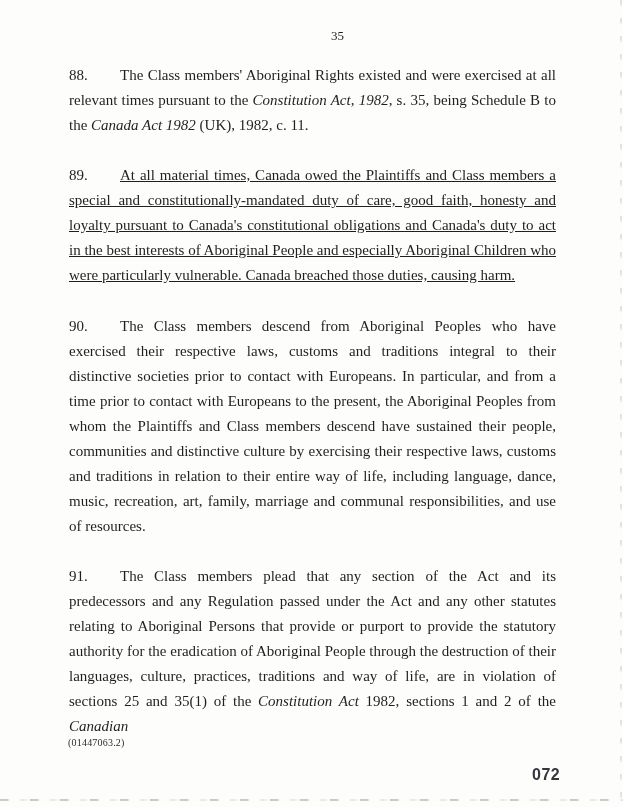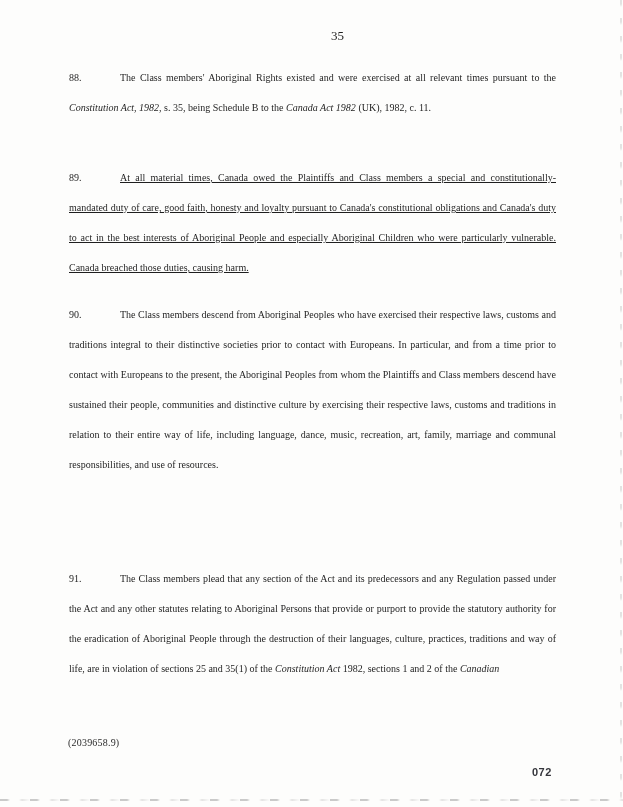--- a/index.html
+++ b/index.html
@@ -22,52 +22,52 @@
     left: 0;
     width: 100%;
     text-align: center;
     font-size: 13px;
     padding-left: 26px;
   }
   .block {
     position: absolute;
     left: 69px;
     width: 487px;
-    font-size: 10px;
-    line-height: 30px;
+    font-size: 15px;
+    line-height: 25px;
     text-align: justify;
   }
   .para-num {
     display: inline-block;
     width: 51px;
   }
   .para-88 { top: 63px; }
   .para-89 { top: 163px; text-decoration: underline; }
-  .para-90 { top: 300px; }
+  .para-90 { top: 314px; }
   .section-heading {
     top: 521px;
     font-weight: bold;
     text-align: left;
   }
   .para-91 { top: 564px; }
   .footer-id {
     position: absolute;
     left: 68px;
     top: 737px;
     font-size: 10px;
     letter-spacing: 0.2px;
     color: #2b2b2b;
   }
   .bates-stamp {
     position: absolute;
     left: 532px;
     top: 766px;
     font-family: "Liberation Sans", "DejaVu Sans", sans-serif;
     font-weight: 700;
-    font-size: 11px;
+    font-size: 16px;
     letter-spacing: 0.5px;
     color: #35363c;
   }
   
   .scan-edge-bottom {
     position: absolute;
     left: 0;
     bottom: 6px;
     width: 100%;
     height: 2px;
@@ -113,20 +113,20 @@
 
   <div class="block para-90">
     <span class="para-num">90.</span><span><span>The Class members descend from Aboriginal Peoples who have exercised their respective laws, customs and traditions integral to their distinctive societies prior to contact with Europeans.  In particular, and from a time prior to contact with Europeans to the present, the Aboriginal Peoples from whom the Plaintiffs and Class members descend have sustained their people, communities and distinctive culture by exercising their respective laws, customs and traditions in relation to their entire way of life, including language, dance, music, recreation, art, family, marriage and communal responsibilities, and use of resources.</span></span>
   </div>
 
 
   <div class="block para-91">
     <span class="para-num">91.</span><span><span>The Class members plead that any section of the Act and its predecessors and any Regulation passed under the Act and any other statutes relating to Aboriginal Persons that provide or purport to provide the statutory authority for the eradication of Aboriginal People through the destruction of their languages, culture, practices, traditions and way of life, are in violation of sections 25 and 35(1) of the </span><span style="font-style: italic;">Constitution Act</span><span> 1982, sections 1 and 2 of the </span><span style="font-style: italic;">Canadian</span></span>
   </div>
 
-  <div class="footer-id">(2039658.9)</div>
+  <div class="footer-id">(01447063.2)</div>
 
   <div class="bates-stamp">072</div>
 
   <div class="scan-edge-bottom"></div>
   <div class="scan-edge-right"></div>
 
 </div>
 
 </body></html>

